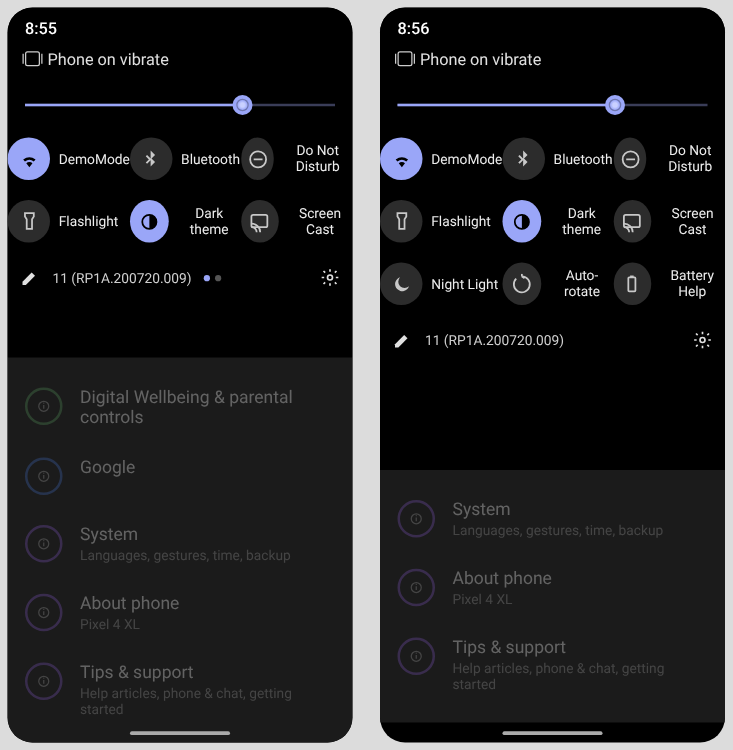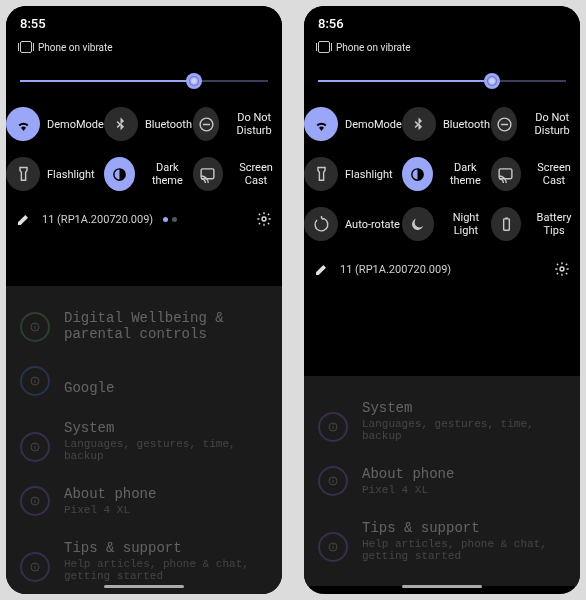--- a/index.html
+++ b/index.html
@@ -25,24 +25,23 @@
     background: #000;
   }
   .statusbar {
     padding: 10px 14px 4px;
     font-size: 13px;
     font-weight: 500;
     color:#fff;
   }
   .vibrate-row {
     padding: 6px 14px;
-    font-size: 10px;
+    font-size: 13px;
     color:#e0e0e0;
     display:flex;
-    align-items:center;
     gap:6px;
   }
   .vibrate-icon {
     width:12px;height:12px;border:1px solid #ccc;border-radius:2px;position:relative;
   }
   .vibrate-icon::before,.vibrate-icon::after{content:"";position:absolute;width:1px;height:8px;background:#ccc;top:1px;}
   .vibrate-icon::before{left:-3px;} .vibrate-icon::after{right:-3px;}
   .slider {
     margin: 12px 14px 6px;
     position: relative;
@@ -85,21 +84,21 @@
   }
   .bottom-row .spacer{flex:1;}
   .dots{display:flex;gap:4px;align-items:center;}
   .dot{width:5px;height:5px;border-radius:50%;background:#555;}
   .dot.active{background:#9aa6f8;}
   
   .faded {
     background:#1b1b1b;padding: 12px 0;
   }
   .row {
-    display:flex;gap:14px;align-items:flex-end;padding:12px 14px; opacity:.38;font-family:Liberation Mono, monospace;
+    display:flex;gap:14px;align-items:flex-start;padding:12px 14px; opacity:.38;
   }
   .row-icon{
     width:30px;height:30px;border-radius:50%;border:2px solid #555;display:flex;align-items:center;justify-content:center;flex-shrink:0;
   }
   .row-icon.green{border-color:#4a7c4e;}
   .row-icon.blue{border-color:#3a5a9e;}
   .row-icon.purple{border-color:#6a4a9e;}
   .row-icon svg{width:12px;height:12px;color:#888;}
   .row-title{font-size:14px;color:#d8d8d8;}
   .row-sub{font-size:11px;color:#888;margin-top:2px;}
@@ -352,40 +351,40 @@
           <div class="tile-icon ">
             <svg viewBox="0 0 24 24">
               <use href="#i-cast"></use>
             </svg>
           </div>
           <div class="tile-label">Screen Cast</div>
         </div>
         <div class="tile">
           <div class="tile-icon ">
             <svg viewBox="0 0 24 24">
+              <use href="#i-moon"></use>
+            </svg>
+          </div>
+          <div class="tile-label">Night Light</div>
+        </div>
+        <div class="tile">
+          <div class="tile-icon ">
+            <svg viewBox="0 0 24 24">
               <use href="#i-rotate"></use>
             </svg>
           </div>
           <div class="tile-label">Auto-rotate</div>
         </div>
         <div class="tile">
           <div class="tile-icon ">
             <svg viewBox="0 0 24 24">
-              <use href="#i-moon"></use>
-            </svg>
-          </div>
-          <div class="tile-label">Night Light</div>
-        </div>
-        <div class="tile">
-          <div class="tile-icon ">
-            <svg viewBox="0 0 24 24">
               <use href="#i-battery"></use>
             </svg>
           </div>
-          <div class="tile-label">Battery Tips</div>
+          <div class="tile-label">Battery Help</div>
         </div>
       </div>
     <div class="bottom-row">
       <svg class="edit-icon" viewBox="0 0 24 24">
           <use href="#i-edit"></use>
         </svg>
       <span>11 (RP1A.200720.009)</span>
       <span class="spacer"></span>
       <svg class="gear-icon" viewBox="0 0 24 24">
           <use href="#i-gear"></use>

